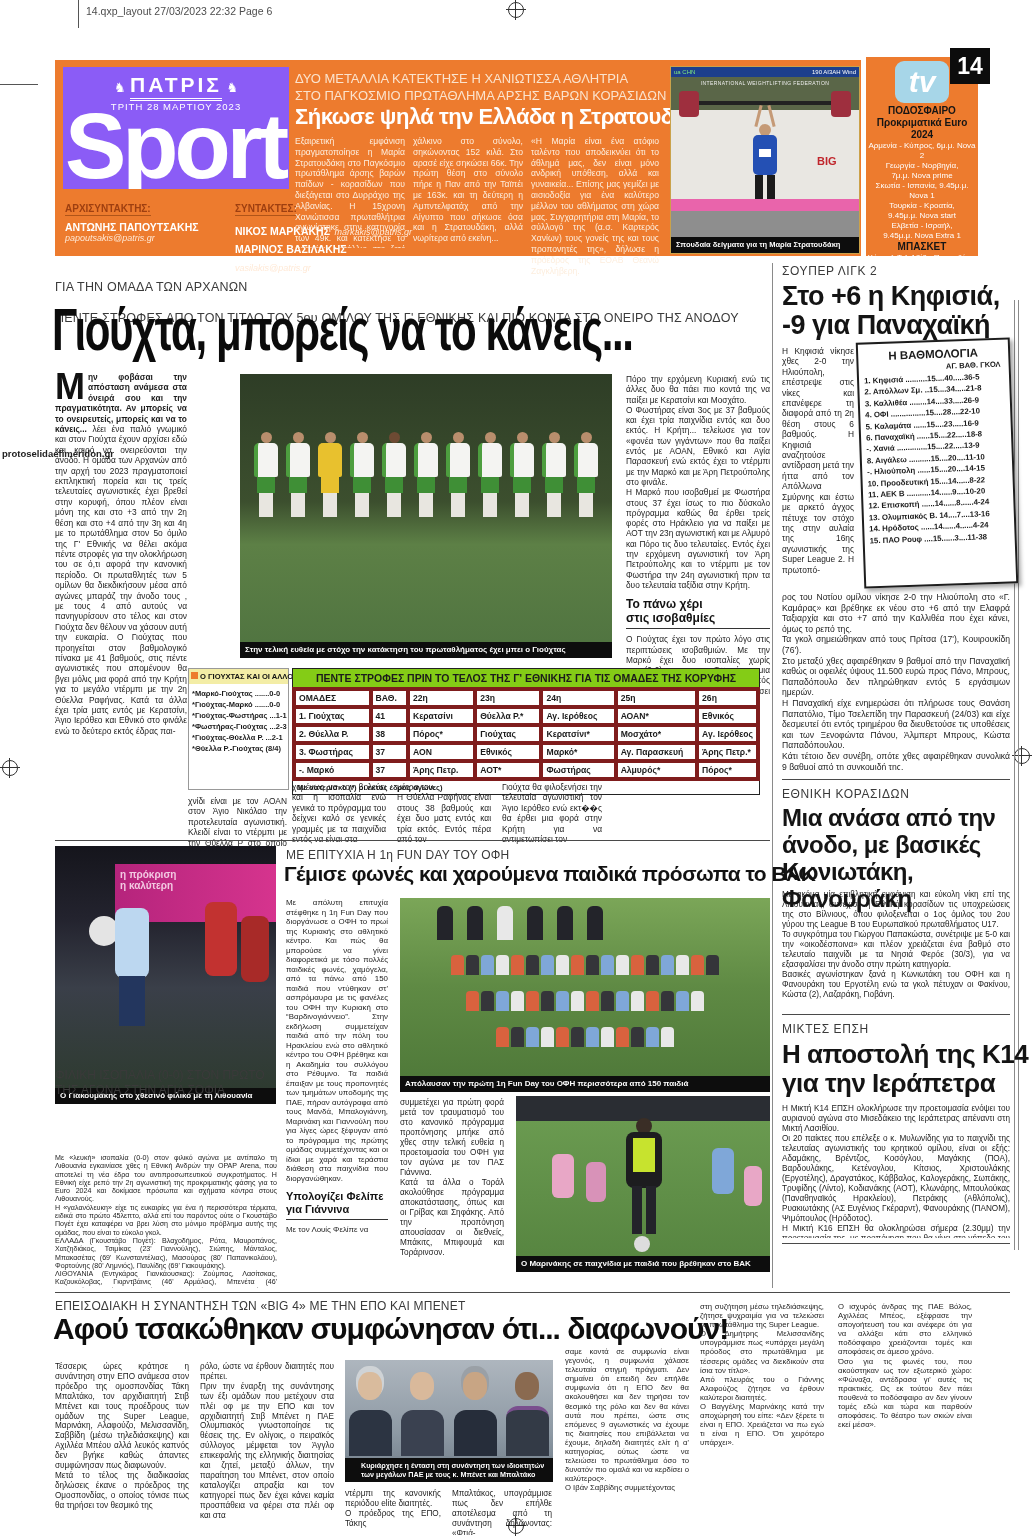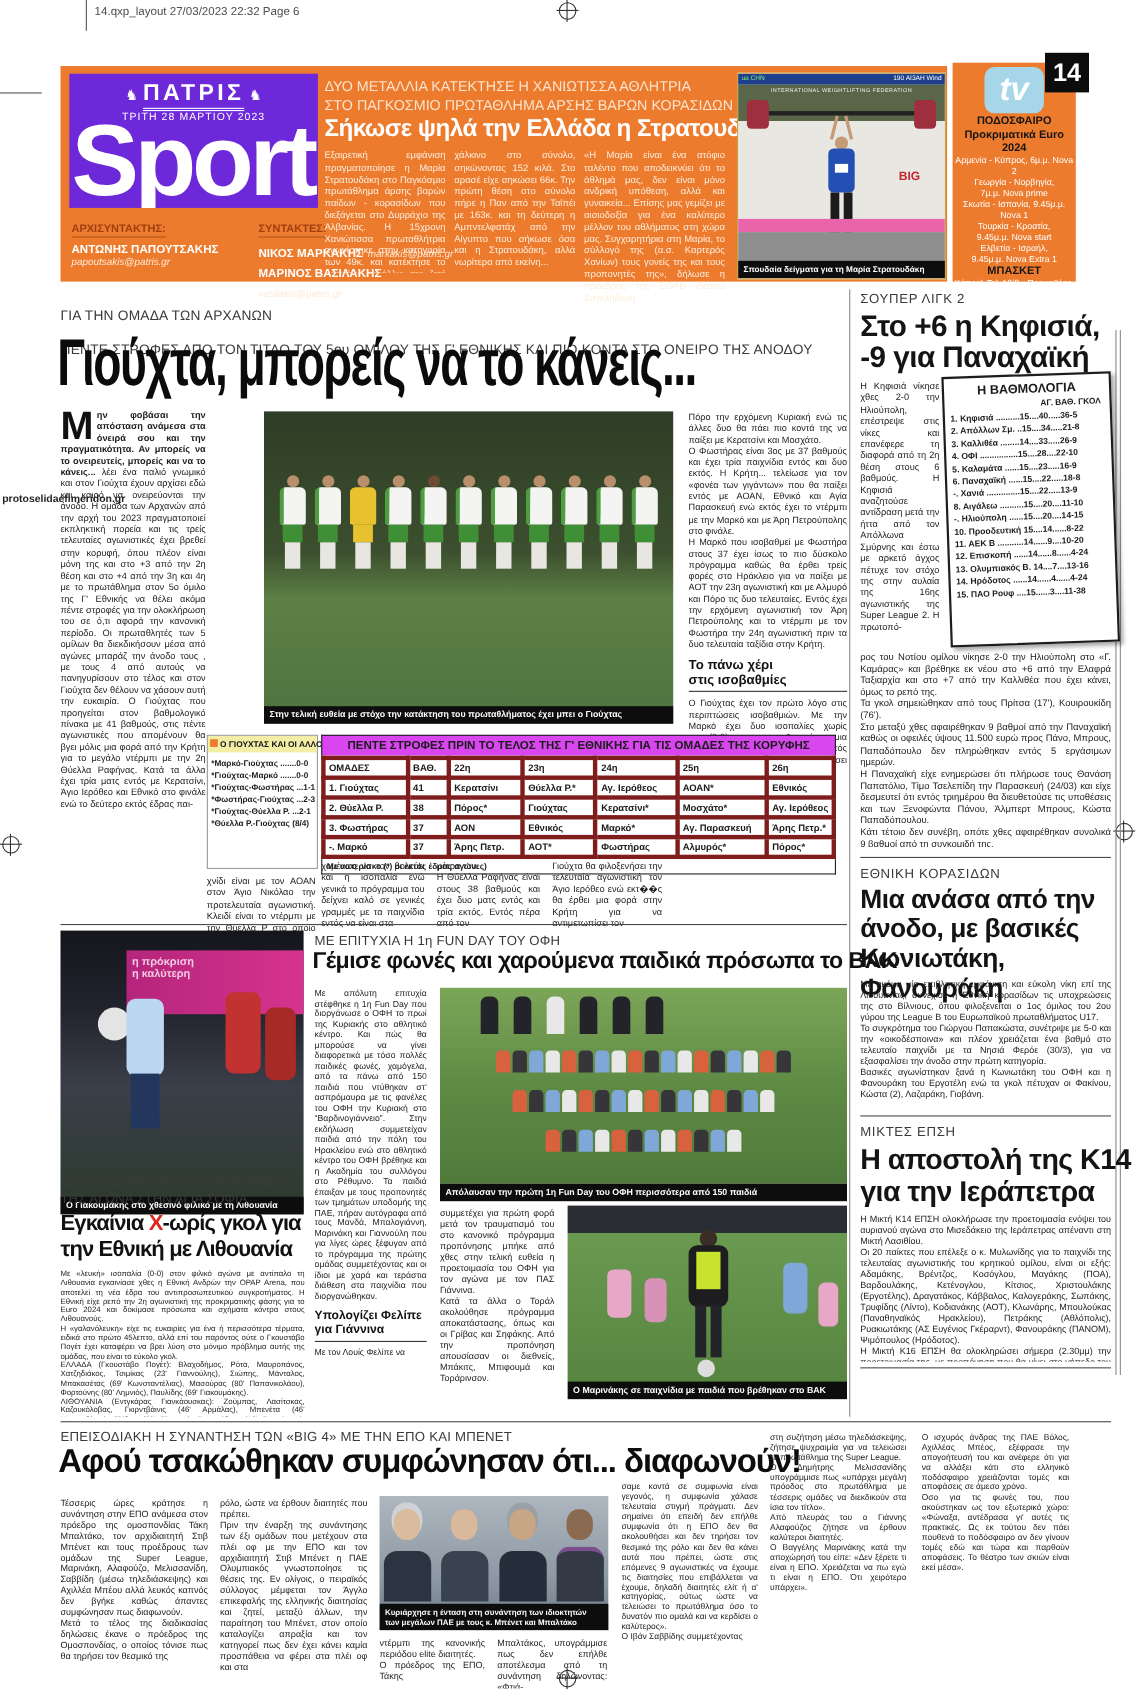--- a/index.html
+++ b/index.html
@@ -10,21 +10,21 @@
   .pre{white-space:pre-line;}
   .cap{background:#0d0d0d;color:#fff;font-weight:bold;font-size:8px;line-height:10px;padding:3px 5px;overflow:hidden;white-space:nowrap;}
   .kick{font-size:12.5px;color:#3a3a3a;letter-spacing:.2px;white-space:nowrap;}
   .lbl{font-size:12px;color:#3a3a3a;letter-spacing:.6px;white-space:nowrap;}
   .rule{background:#4a4a4a;height:1px;}
   .vline{background:#8a8a8a;width:1px;}
   .subhead{font-size:12px;font-weight:bold;color:#111;border-bottom:1px solid #333;
            padding-bottom:3px;margin:7px 0 5px 0;line-height:14px;white-space:pre-line;}
   
   .orange{background:#ed7b2e;}
-  .bluebox{background:#6d28d9;}
+  .bluebox{background:#8b5cf6;}
   .patris{color:#fff;font-weight:bold;font-size:21px;letter-spacing:3px;border-bottom:3px double #fff;padding-bottom:2px;}
   .sportword{color:#fff;font-weight:bold;font-size:92px;line-height:82px;letter-spacing:-4px;text-align:center;}
   .mh-role-label{color:#9e3f10;font-size:10px;font-weight:bold;border-bottom:1px solid #b05418;display:inline-block;padding-bottom:1px;}
   .mh-name{color:#fff;font-size:10.5px;font-weight:bold;}
   .mh-mail{color:#ffe9d6;font-size:9px;font-style:italic;}
   .topkick{color:#fbe3cd;font-size:13px;line-height:17px;white-space:nowrap;}
   .tophead{color:#fff;font-size:22px;font-weight:bold;letter-spacing:-.5px;white-space:nowrap;}
   .topcol{color:#fdeede;font-size:8.6px;line-height:10.8px;text-align:justify;overflow:hidden;}
   
   .tvlogo{background:#a7d6e8;border-radius:9px;color:#fff;font-weight:bold;font-size:30px;
@@ -37,21 +37,21 @@
             transform:scaleX(.7);transform-origin:left top;line-height:64px;}
   .sbhead{font-weight:bold;color:#141414;letter-spacing:-.5px;}
   .dropcap{float:left;font-size:36px;line-height:29px;font-weight:bold;margin:0 3px 0 0;color:#111;}
   
   .gxbox{border:1px solid #999;background:#fff;}
   .gxbox .ttl{background:#f3eda6;font-size:7.6px;font-weight:bold;padding:3px 2px;color:#111;white-space:nowrap;}
   .gxbox .ln{font-size:7.5px;font-weight:bold;line-height:11px;padding:0 3px;white-space:nowrap;}
   .osq{display:inline-block;width:7px;height:7px;background:#ed7b2e;margin-right:2px;}
   table.fx{border-collapse:collapse;width:468px;background:#fff;}
   table.fx td,table.fx th{border:4px solid #7f1d1d;font-size:8.6px;padding:2px 3px;text-align:left;font-weight:bold;white-space:nowrap;overflow:hidden;}
-  .fxtitle{font-size:10.5px;font-weight:bold;text-align:center;border:1.5px solid #222;border-bottom:none;padding:3px;background:#d946ef;}
+  .fxtitle{font-size:10.5px;font-weight:bold;text-align:center;border:1.5px solid #222;border-bottom:none;padding:3px;background:#84cc16;}
   .fxfoot{font-size:7.6px;font-weight:bold;border:1.5px solid #222;border-top:none;padding:2px 4px;background:#fff;}
   .standings{background:#fff;border:2px solid #1d1d1d;box-shadow:3px 3px 4px rgba(0,0,0,.35);transform:rotate(-2deg);}
   .st-title{font-weight:bold;font-size:11.5px;text-align:center;margin:6px 0 2px;}
   .st-hdr{font-weight:bold;font-size:7.6px;text-align:right;padding-right:8px;margin-bottom:2px;}
   .st-row{font-weight:bold;font-size:7.8px;line-height:11.4px;padding:0 5px;white-space:nowrap;overflow:hidden;}
   
   .ph{overflow:hidden;}
   .wl-band{background:#5a6648;color:#eee;font-size:5px;text-align:center;letter-spacing:.4px;}
   .wl-pink{background:#e964ab;}
   .player{width:26px;display:flex;flex-direction:column;align-items:center;}
@@ -403,23 +403,20 @@
     <div class="abs" style="left:34px;top:70px;width:30px;height:30px;border-radius:50%;background:#e4e4e4;"></div>
     <div class="abs" style="left:60px;top:62px;width:34px;height:70px;border-radius:8px;background:#bcd7f0;"></div>
     <div class="abs" style="left:64px;top:130px;width:26px;height:50px;background:#23365e;"></div>
     <div class="abs" style="left:150px;top:56px;width:32px;height:74px;border-radius:8px;background:#c23230;"></div>
     <div class="abs" style="left:186px;top:70px;width:28px;height:66px;border-radius:8px;background:#a82a28;"></div>
     <div class="abs cap" style="left:0;bottom:0;width:100%;">Ο Γιακουμάκης στο χθεσινό φιλικό με τη Λιθουανία</div>
   </div>
 
   <div class="abs" style="left:55px;top:1068px;font-size:12px;color:#3a3a3a;">ΦΙΛΙΚΗ ΙΣΟΠΑΛΙΑ (0-0) ΣΤΟΝ ΠΡΩΤΟ</div>
   <div class="abs" style="left:55px;top:1083px;font-size:12px;color:#3a3a3a;">ΤΗΣ ΑΓΩΝΑ ΣΤΗΝ ΑΓΙΑ ΣΟΦΙΑ</div>
-  <div class="abs" style="left:55px;top:1100px;width:225px;font-size:20px;line-height:24px;font-weight:bold;letter-spacing:-.8px;color:#111;">
-    <span>Εγκαίνια </span><span class="redx">Χ</span><span>-ωρίς γκολ για την Εθνική με Λιθουανία</span>
-  </div>
   <div class="abs bt pre" style="left:55px;top:1154px;width:222px;height:134px;font-size:7.1px;line-height:8.3px;">Με «λευκή» ισοπαλία (0-0) στον φιλικό αγώνα με αντίπαλο τη Λιθουανία εγκαινίασε  χθες η Εθνική Ανδρών την OPAP Arena, που αποτελεί τη νέα έδρα του αντιπροσωπευτικού συγκροτήματος. Η  Εθνική είχε ρεπό την 2η αγωνιστική της προκριματικής φάσης για το Euro 2024 και δοκίμασε πρόσωπα και σχήματα κόντρα στους Λιθουανούς.
 Η «γαλανόλευκη» είχε τις ευκαιρίες για ένα ή περισσότερα τέρματα, ειδικά στο πρώτο 45λεπτο, αλλά επί του παρόντος ούτε ο Γκουστάβο Πογέτ έχει καταφέρει να βρει λύση στο μόνιμο πρόβλημα αυτής της ομάδας, που είναι το εύκολο γκολ.
 ΕΛΛΑΔΑ (Γκουστάβο Πογέτ): Βλαχοδήμος, Ρότα, Μαυροπάνος, Χατζηδιάκος, Τσιμίκας (23' Γιαννούλης), Σιώπης, Μάνταλος, Μπακασέτας (69' Κωνσταντέλιας), Μασούρας (80' Παπανικολάου), Φορτούνης (80' Λημνιός), Παυλίδης (69' Γιακουμάκης).
 ΛΙΘΟΥΑΝΙΑ (Εντγκάρας Γιανκάουσκας): Ζούμπας, Λασίτσκας, Καζουκόλοβας, Γκιρντβάινις (46' Αρμάλας), Μπενέτα (46' Μπαραβίκας), Σλίβκα (79' Σίμκους), Ρομανόβσκι (46' Σιργκέντας), Γκινέιτις, Νοβίκοβας, Τσέρνιχ (61' Ούπστας), Πασουλάουσκας (46' Λασουκζέμις).</div>
 
   <div class="abs kick" style="left:286px;top:848px;font-size:12px;">ΜΕ ΕΠΙΤΥΧΙΑ Η 1η FUN DAY ΤΟΥ ΟΦΗ</div>
   <div class="abs" style="left:284px;top:862px;font-size:21px;font-weight:bold;letter-spacing:-.5px;white-space:nowrap;color:#111;">Γέμισε φωνές και χαρούμενα παιδικά πρόσωπα το ΒΑΚ</div>
 
   <div class="abs" style="left:286px;top:898px;width:102px;height:392px;overflow:hidden;">
     <div class="bt" style="font-size:7.9px;line-height:9.5px;">Με απόλυτη επιτυχία στέφθηκε η 1η Fun Day που διοργάνωσε ο ΟΦΗ το πρωί της Κυριακής στο αθλητικό κέντρο. Και πώς θα μπορούσε να γίνει διαφορετικά με τόσο πολλές παιδικές φωνές, χαμόγελα, από τα πάνω από 150 παιδιά που ντύθηκαν στ' ασπρόμαυρα με τις φανέλες του ΟΦΗ  την Κυριακή στο “Βαρδινογιάννειο”. Στην εκδήλωση συμμετείχαν παιδιά από την πόλη του Ηρακλείου ενώ στο αθλητικό κέντρο του ΟΦΗ βρέθηκε και η Ακαδημία του συλλόγου στο Ρέθυμνο. Τα παιδιά έπαιξαν με τους προπονητές των τμημάτων υποδομής της ΠΑΕ, πήραν αυτόγραφα από τους Μανδά, Μπαλογιάννη, Μαρινάκη και Γιαννούλη που για λίγες ώρες ξέφυγαν από το πρόγραμμα της πρώτης ομάδας συμμετέχοντας και οι ίδιοι με χαρά και τεράστια διάθεση στα παιχνίδια που διοργανώθηκαν.</div>
@@ -475,21 +472,21 @@
         </div>
       <div class="portrait">
           <div class="head" style="background:#c8a584;box-shadow:0 -4px 0 2px #9aa0a6;"></div>
           <div class="body" style="background:#262d3a;"></div>
         </div>
       <div class="portrait">
           <div class="head" style="background:#8a6a50;"></div>
           <div class="body" style="background:#333a46;border-top:4px solid #7a4f8e;"></div>
         </div>
     </div>
-    <div class="abs" style="left:0;bottom:0;width:100%;background:#0d0d0d;color:#fff;font-weight:bold;font-size:7.2px;line-height:9px;padding:3px 5px;">
+    <div class="abs" style="left:0;bottom:0;width:100%;background:#0d0d0d;color:#fff;font-weight:bold;font-size:7.2px;line-height:9px;padding:3px 16px;">
       <div>Κυριάρχησε η ένταση στη συνάντηση των ιδιοκτητών</div>
       <div>των μεγάλων ΠΑΕ με τους κ. Μπένετ και Μπαλτάκο</div>
     </div>
   </div>
   <div class="abs bt pre" style="left:345px;top:1489px;width:96px;height:46px;font-size:8.2px;line-height:9.9px;">ντέρμπι της κανονικής περιόδου elite διαιτητές.
 Ο πρόεδρος της ΕΠΟ, Τάκης</div>
   <div class="abs bt pre" style="left:452px;top:1489px;width:100px;height:46px;font-size:8.2px;line-height:9.9px;">Μπαλτάκος, υπογράμμισε πως δεν επήλθε αποτέλεσμα από τη συνάντηση δηλώνοντας: «Φτιά-</div>
 
   <div class="abs bt pre" style="left:565px;top:1347px;width:124px;height:188px;font-size:7.7px;line-height:9.1px;">σαμε κοντά σε συμφωνία είναι γεγονός, η συμφωνία χάλασε τελευταία στιγμή πράγματι. Δεν σημαίνει ότι επειδή δεν επήλθε συμφωνία ότι η ΕΠΟ δεν θα ακολουθήσει και δεν τηρήσει τον θεσμικό της ρόλο και δεν θα κάνει αυτά που πρέπει, ώστε στις επόμενες 9 αγωνιστικές να έχουμε τις διαιτησίες που επιβάλλεται να έχουμε, δηλαδή διαιτητές ελίτ ή α' κατηγορίας, ούτως ώστε να τελειώσει το πρωτάθλημα όσο το δυνατόν πιο ομαλά και να κερδίσει ο καλύτερος».
 Ο Ιβάν Σαββίδης συμμετέχοντας</div>

